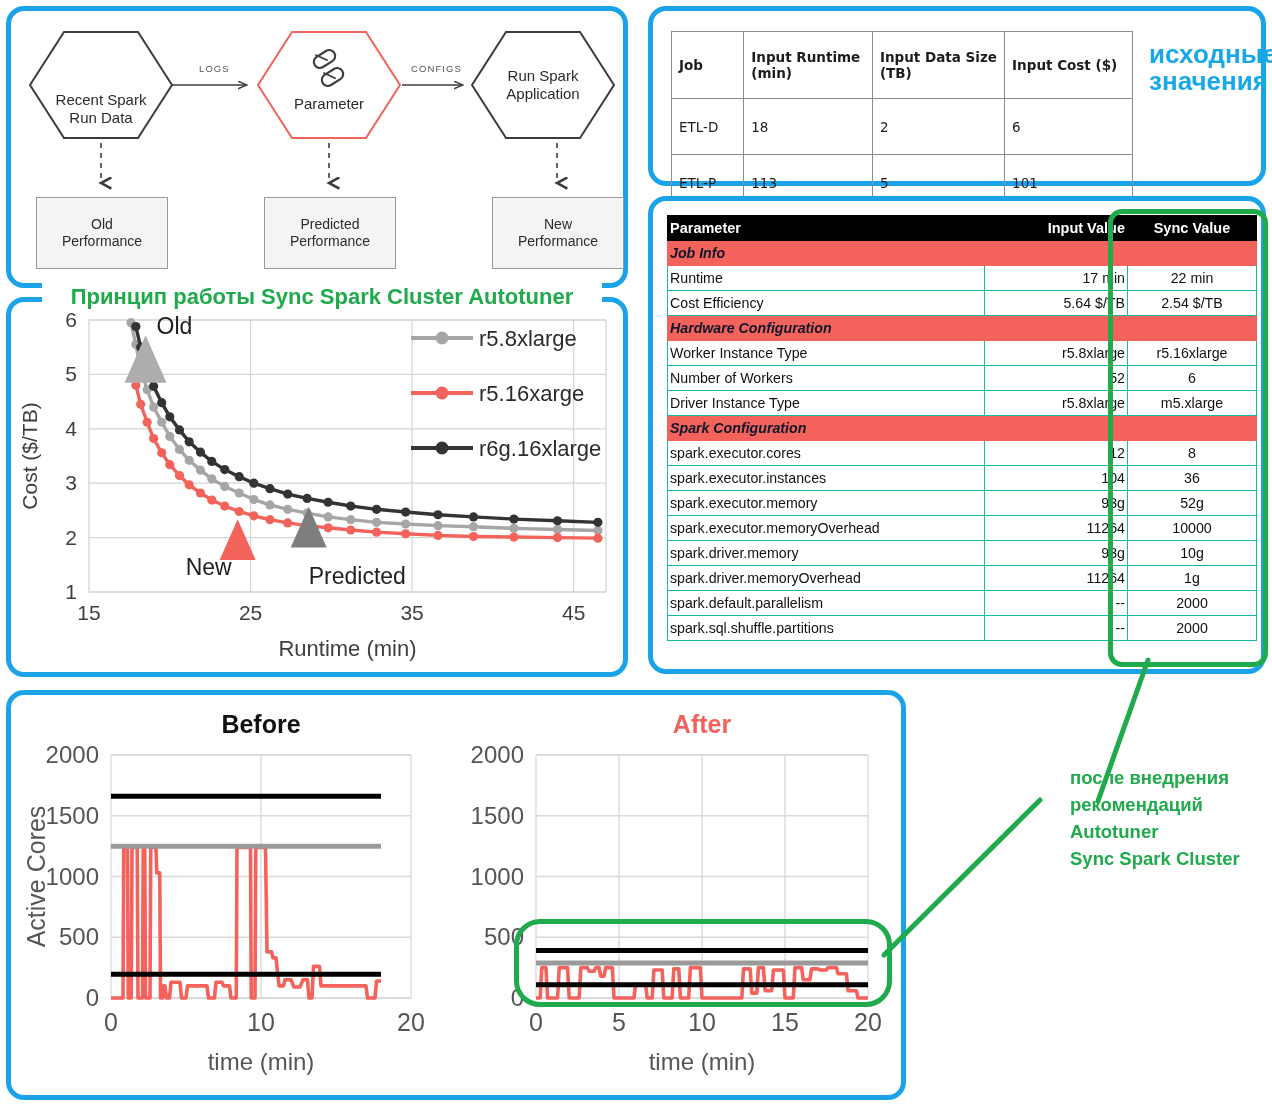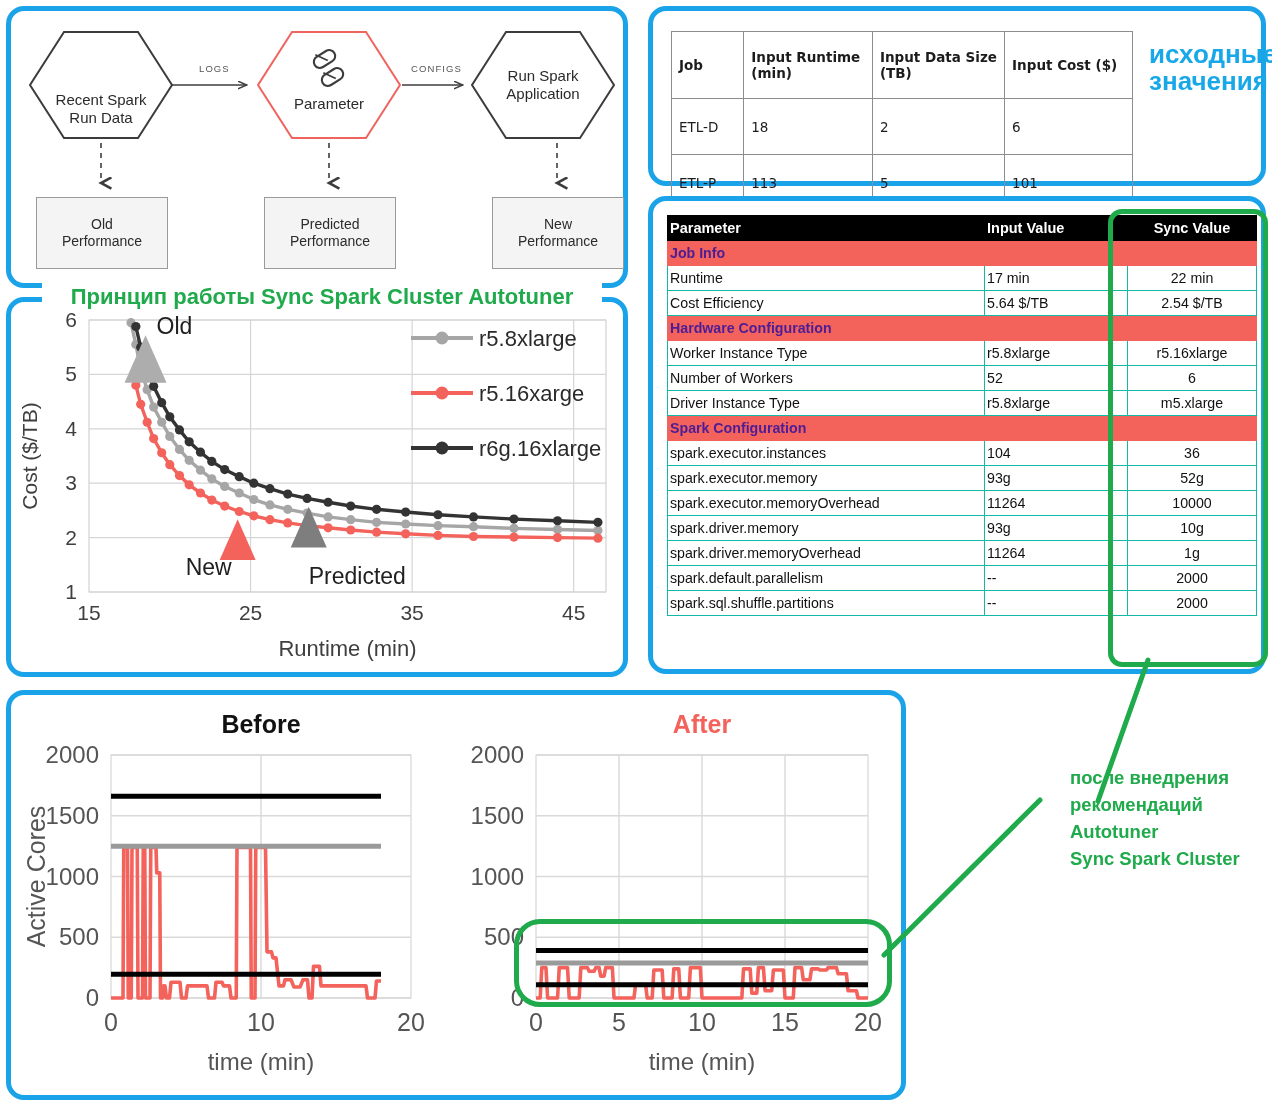--- a/index.html
+++ b/index.html
@@ -41,22 +41,22 @@
   #input-table tr td{height:43px;}
   #ru-top{position:absolute;left:496px;top:30px;width:112px;color:#18A8E8;
           font-weight:bold;font-size:26px;line-height:27px;}
 
   
   #panel-param{left:648px;top:196px;width:618px;height:478px;}
   #param-table{position:absolute;left:14px;top:14px;width:590px;}
   #param-table td{font-size:14.2px;color:#111;padding:1px 2px;height:22px;
                   border:1px solid #14b8a6;background:#fff;}
   #param-table .hdr td{background:#000;color:#fff;font-weight:bold;font-size:14.5px;border-color:#000;}
-  #param-table .sect td{background:#F4625C;color:#4c1d95;font-weight:bold;border-color:#F4625C;}
-  #param-table .c-val{text-align:left;width:138px;}
+  #param-table .sect td{background:#F4625C;color:#0f172a;font-weight:bold;border-color:#F4625C;font-style:italic;}
+  #param-table .c-val{text-align:right;width:138px;}
   #param-table .c-sync{text-align:center;width:124px;}
   #sync-highlight{position:absolute;left:455px;top:8px;width:150px;height:448px;
                   border:5px solid #1faa4b;border-radius:14px;pointer-events:none;}
 
   
   #panel-ba{left:6px;top:690px;width:900px;height:410px;}
   #after-highlight{position:absolute;left:514px;top:919px;width:368px;height:78px;
                    border:5px solid #1faa4b;border-radius:26px;z-index:30;pointer-events:none;}
 
   
@@ -348,20 +348,25 @@
           <td>Driver Instance Type</td>
           <td class="c-val">r5.8xlarge</td>
           <td class="c-sync">m5.xlarge</td>
         </tr>
         <tr class="sect">
           <td>Spark Configuration</td>
           <td class="c-val"></td>
           <td class="c-sync"></td>
         </tr>
         <tr>
+          <td>spark.executor.cores</td>
+          <td class="c-val">12</td>
+          <td class="c-sync">8</td>
+        </tr>
+        <tr>
           <td>spark.executor.instances</td>
           <td class="c-val">104</td>
           <td class="c-sync">36</td>
         </tr>
         <tr>
           <td>spark.executor.memory</td>
           <td class="c-val">93g</td>
           <td class="c-sync">52g</td>
         </tr>
         <tr>

